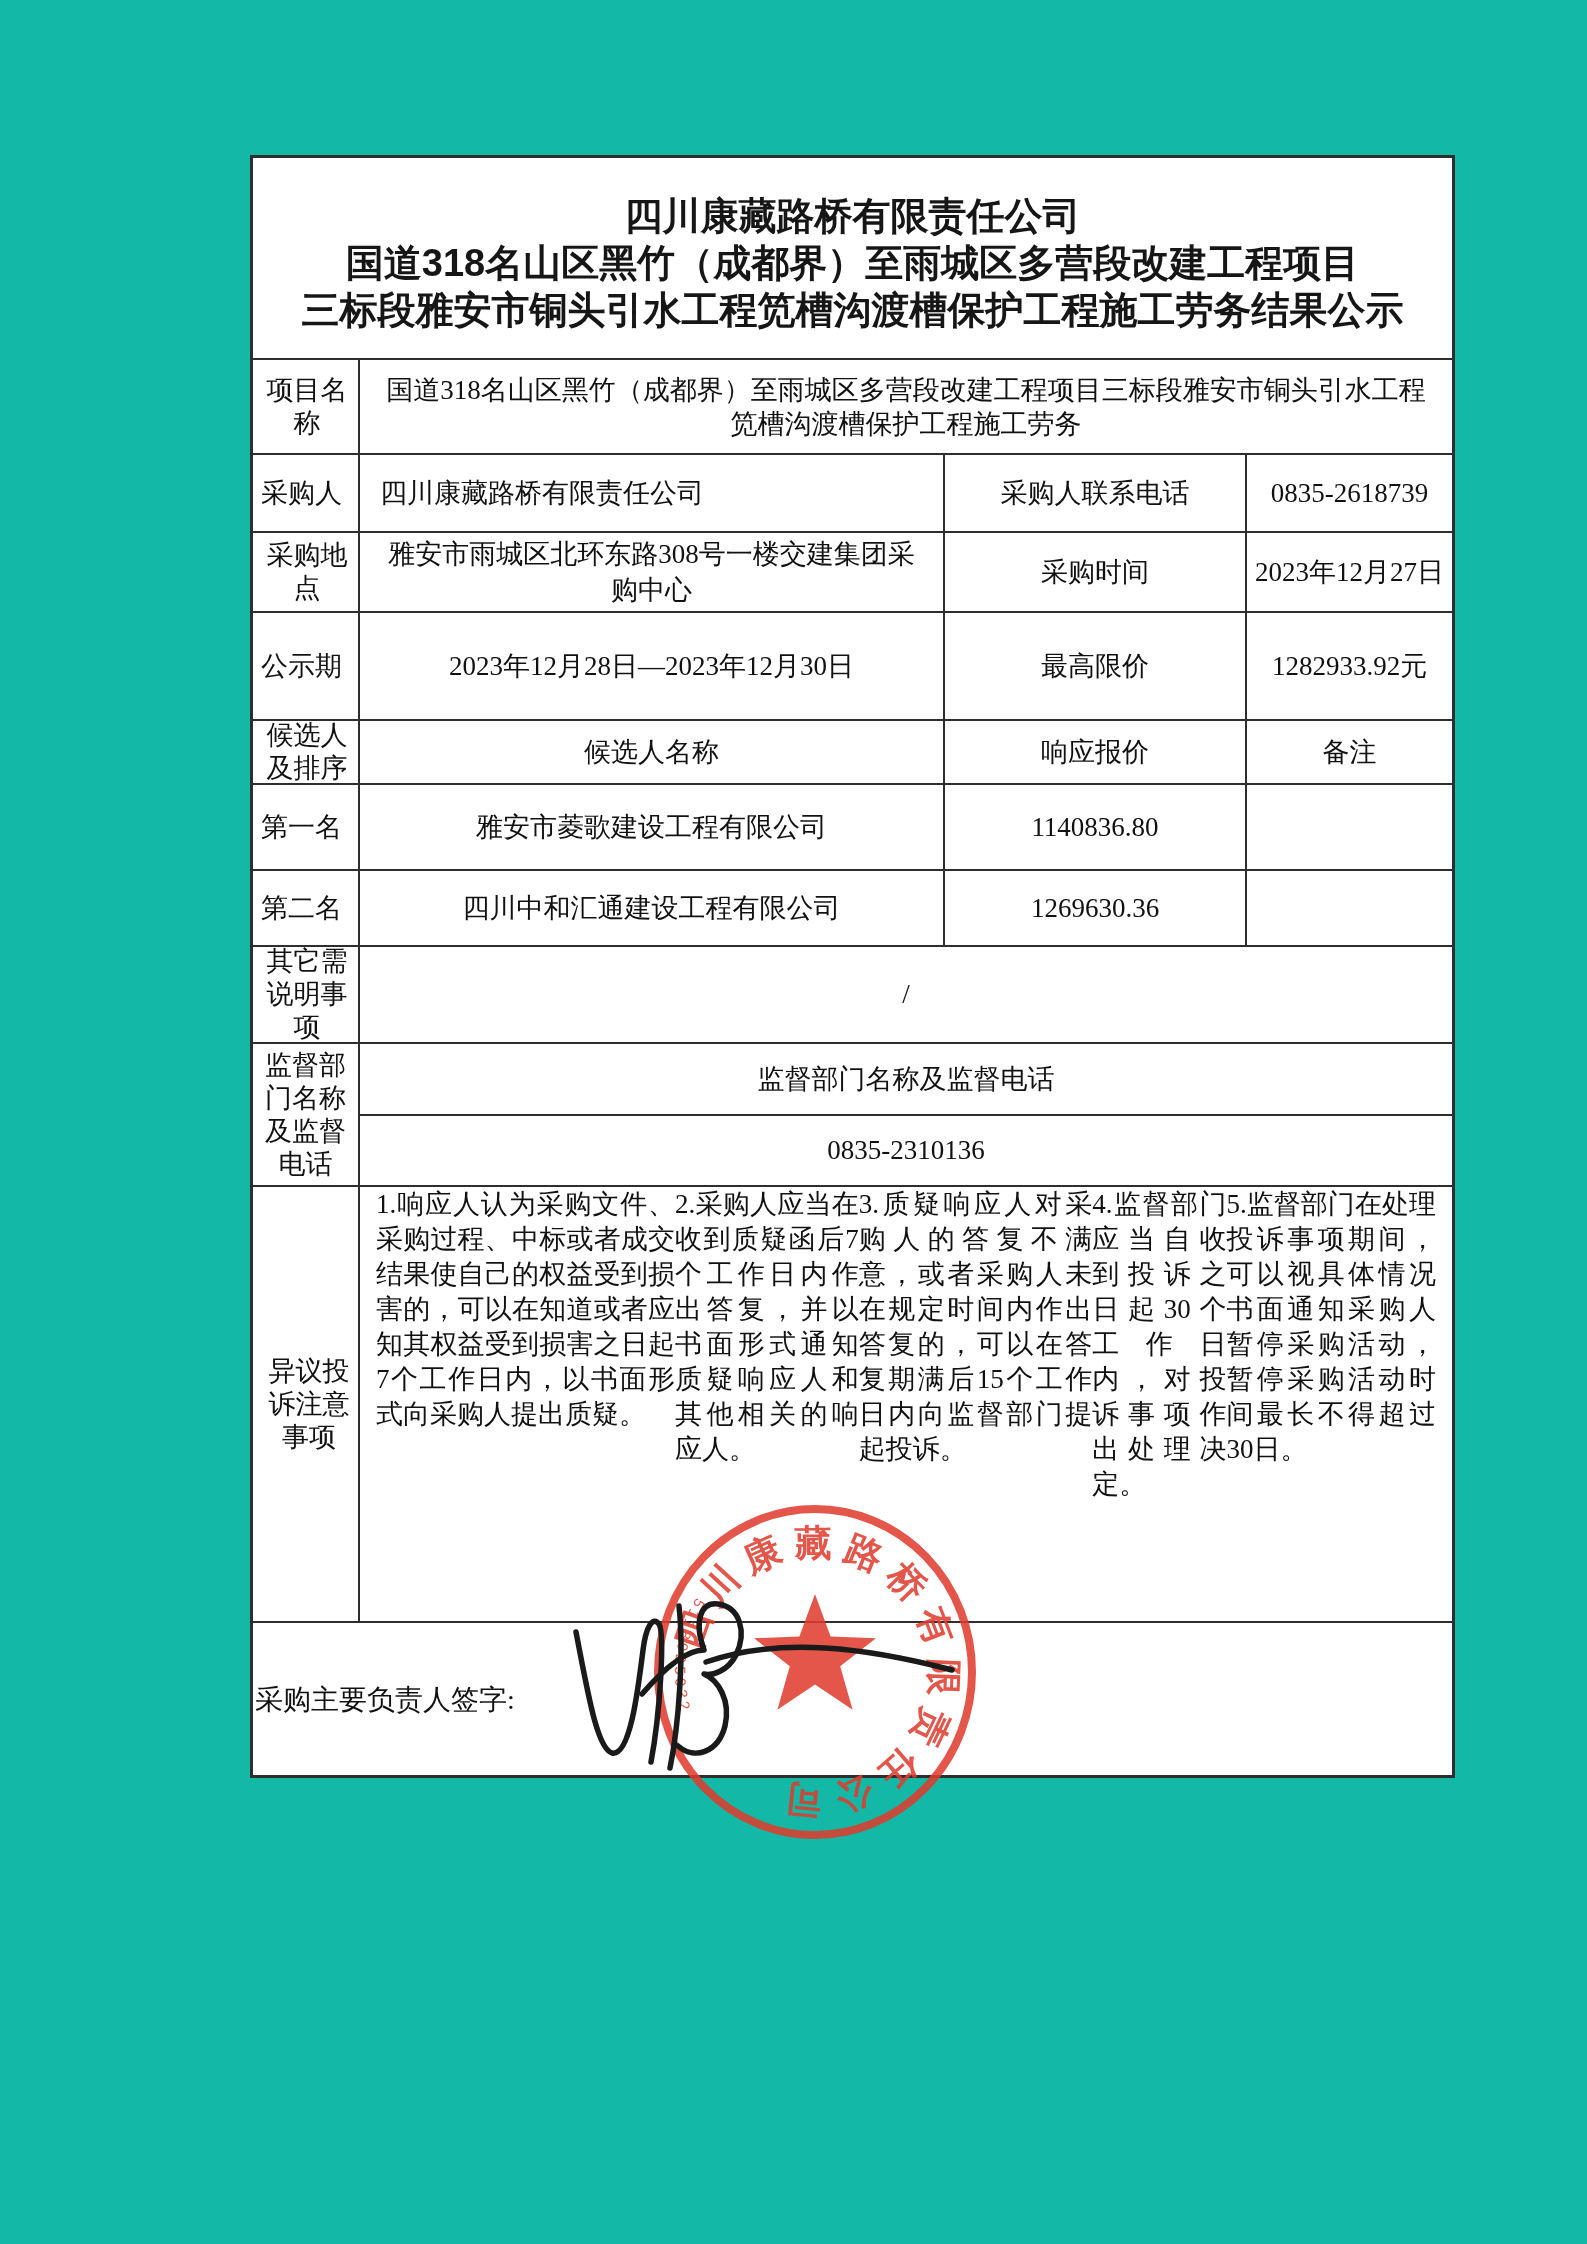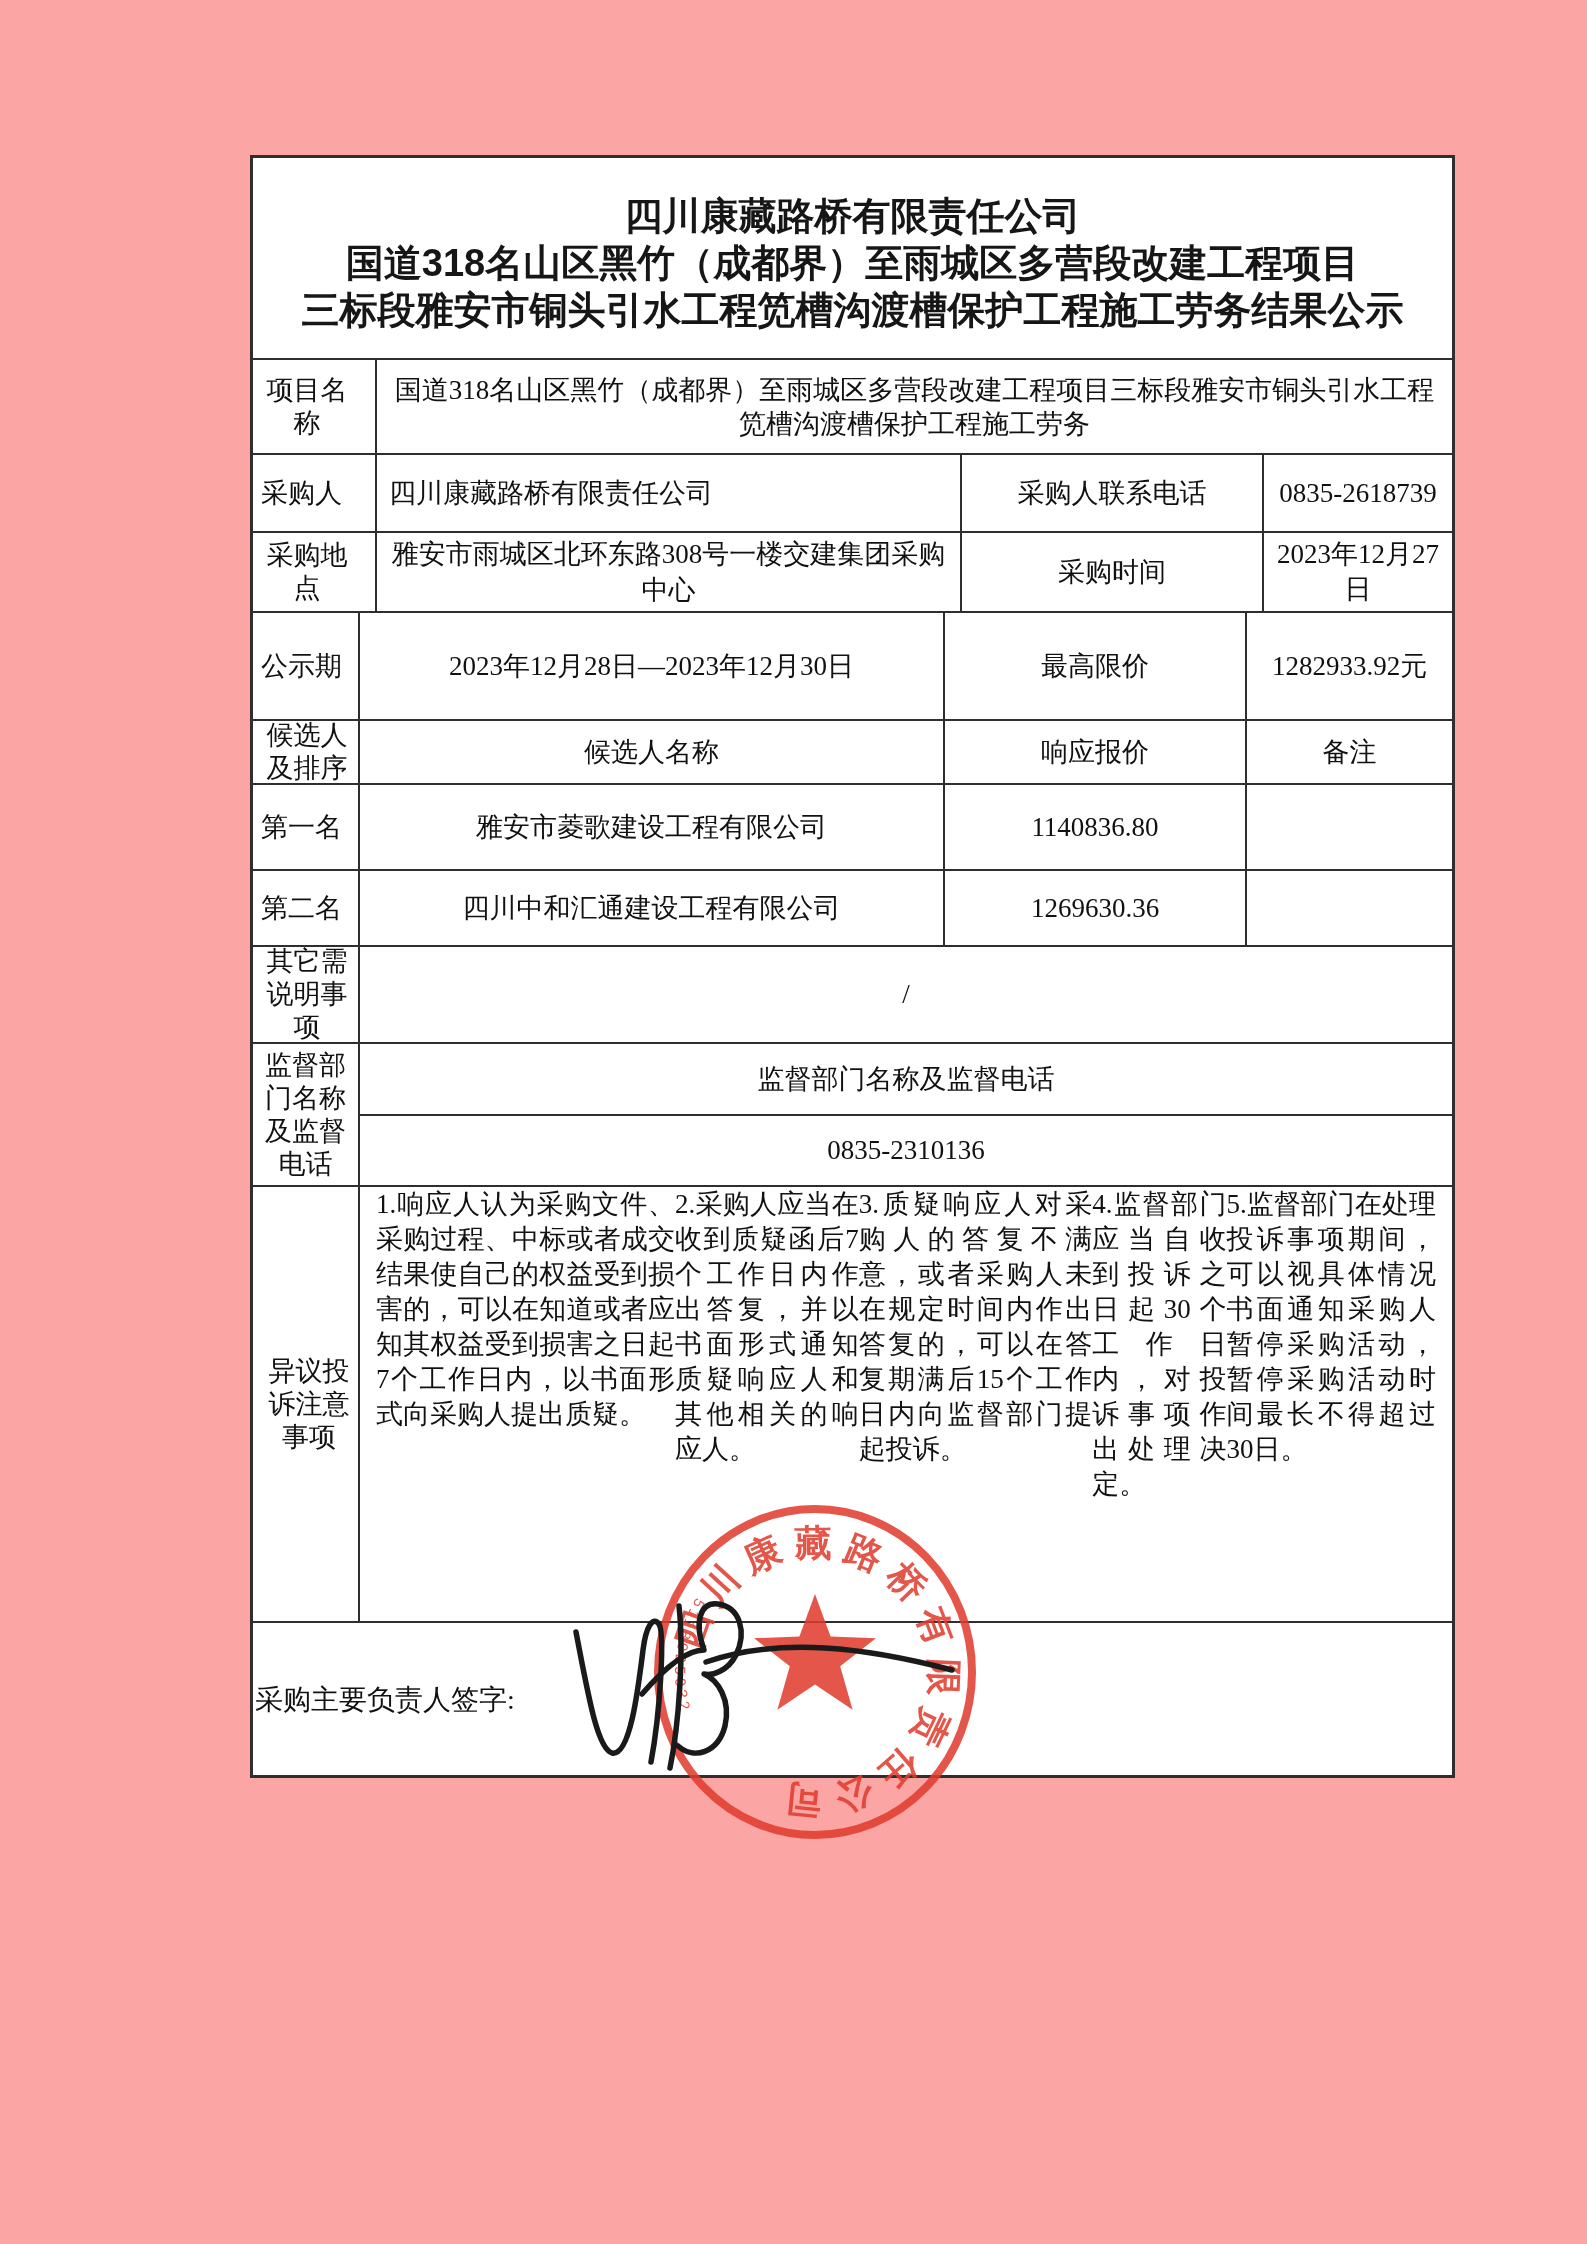--- a/index.html
+++ b/index.html
@@ -1,19 +1,19 @@
 <!DOCTYPE html>
 <html><head>
 <meta charset="utf-8">
 <style>
   html,body{margin:0;padding:0;background:#888;}
   .page{
     position:relative;
     width:1587px;height:2244px;
-    background:#fca5a5;
+    background:#14b8a6;
     font-family:"Liberation Serif","DejaVu Serif",serif;
     color:#111;
     overflow:hidden;
   }
   .doc-table{
     position:absolute;
     left:250px;top:155px;
     width:1205px;
     border:3px solid #2e2e2e;
     box-sizing:border-box;
@@ -26,21 +26,21 @@
     display:flex;align-items:center;
     font-size:27px;line-height:35px;color:#111;text-align:center;
   }
   .cell + .cell{border-left:2px solid #2e2e2e;}
   .label{flex:0 0 105px;padding:0 5px 0 8px;line-height:33px;}
   .c2{flex:0 0 585px;}
   .c3{flex:0 0 302px;}
   .c4{flex:1 1 auto;}
   .span-rest{flex:1 1 auto;}
   .center{justify-content:center;text-align:center;}
-  .pad{padding:0 12px;margin-left:17px;}
+  .pad{padding:0 20px;}
   .label-center{text-align:center;justify-content:center;padding:0 4px;}
   
   .title-row{
     height:200px;
     flex-direction:column;
     justify-content:center;
     align-items:center;
     padding-top:10px;box-sizing:border-box;
   }
   .title-line{

